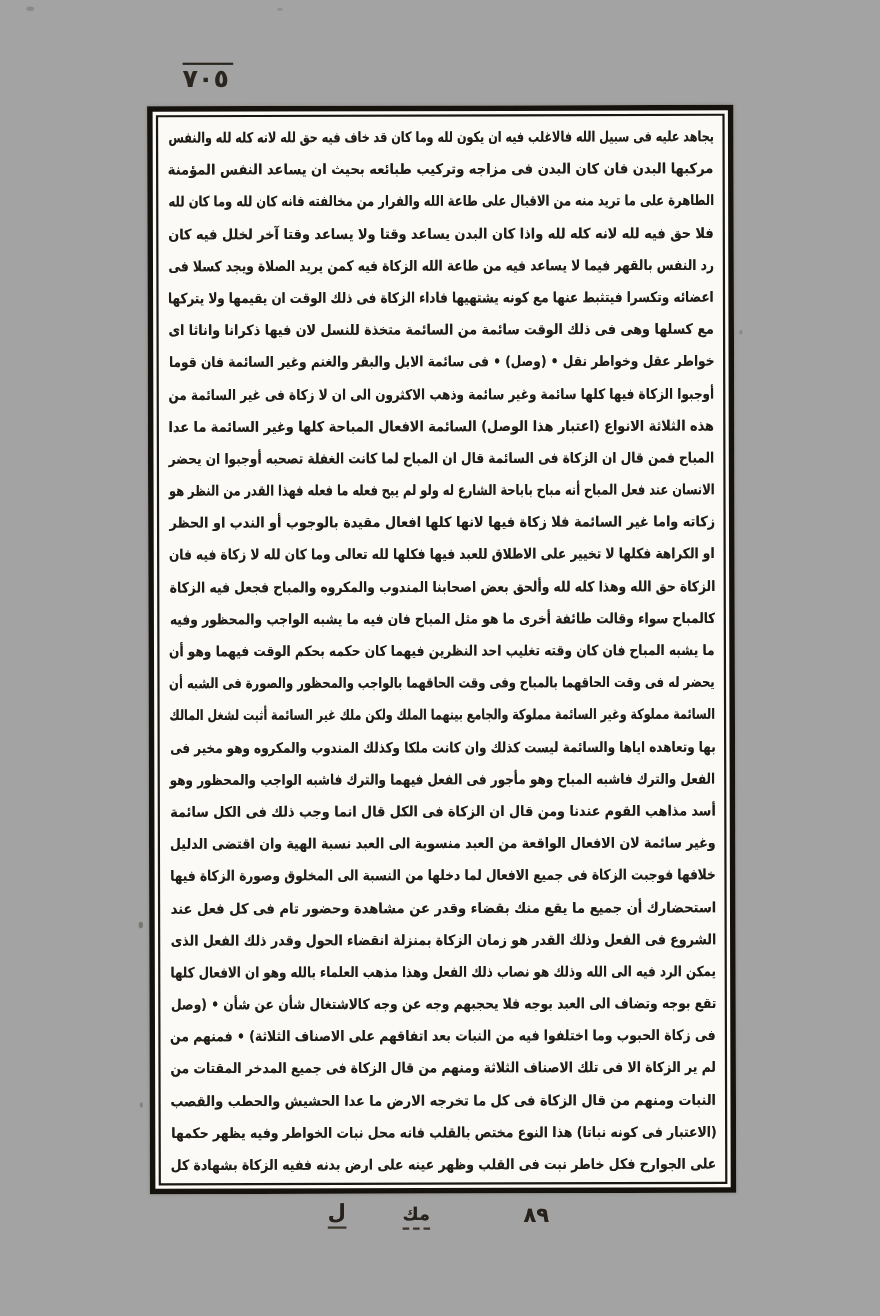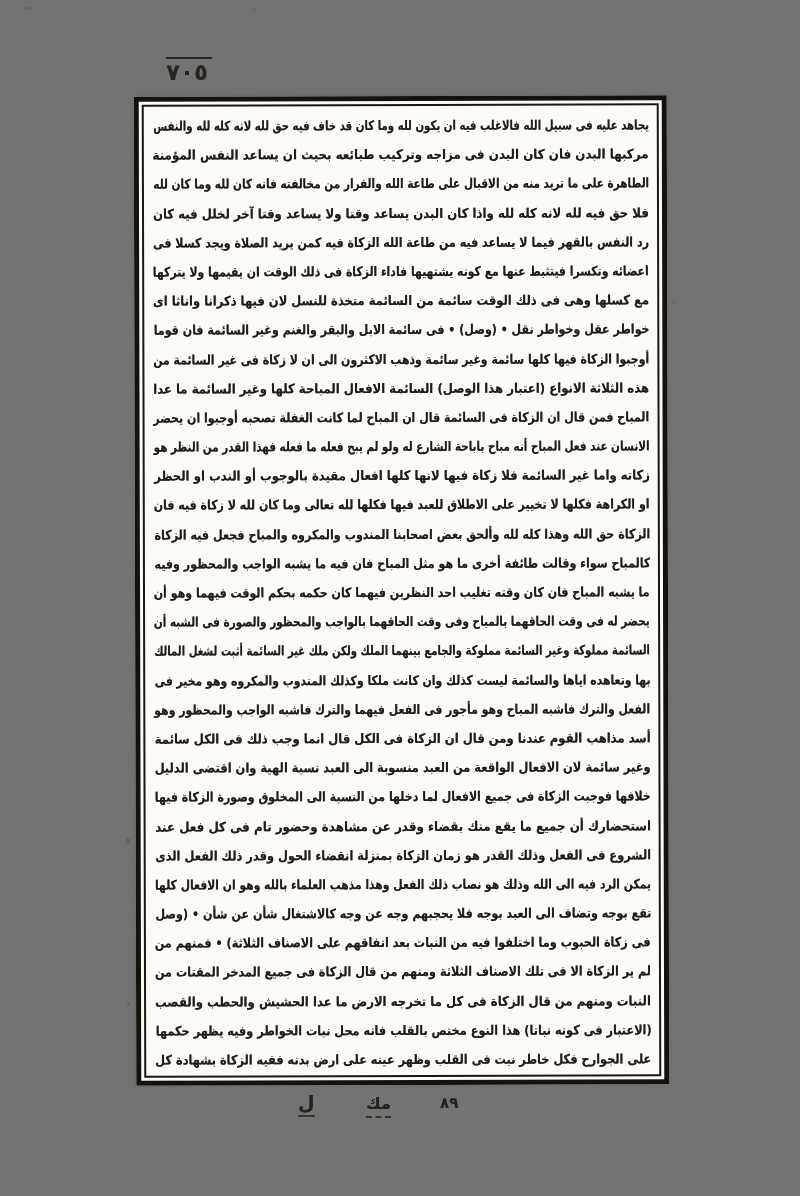--- a/index.html
+++ b/index.html
@@ -5,21 +5,21 @@
   html, body { margin: 0; padding: 0; }
   body {
     width: 800px; height: 1196px;
     background: #ffffff;
     font-family: "DejaVu Sans", sans-serif;
     overflow: hidden;
   }
   .scan-page {
     position: relative;
     width: 800px; height: 1196px;
-    background: #737373;
+    background: #a3a3a3;
   }
   
   .folio-number {
     position: absolute;
     top: 57px; left: 166px;
     font-size: 23px;
     font-weight: 700;
     color: #2a261f;
     letter-spacing: 13px;
     direction: rtl;
@@ -65,21 +65,21 @@
     transform-origin: 100% 50%;
   }
   
   .footer-mark {
     position: absolute;
     direction: rtl;
     font-weight: 700;
     color: #26211a;
     text-shadow: 0 0 0.5px rgba(25,20,12,0.5);
   }
-  .mark-pagenum { top: 1094px; left: 440px; font-size: 15px; letter-spacing: 1px; }
+  .mark-pagenum { top: 1094px; left: 476px; font-size: 19px; letter-spacing: 1px; }
   .mark-quire   { top: 1094px; left: 366px; font-size: 16px; border-bottom: 2px dashed #3a342b; padding-bottom: 3px; }
   .mark-catch   { top: 1091px; left: 298px; font-size: 19px; border-bottom: 2px solid #3a342b; padding-bottom: 2px; }
   
   .speck { position: absolute; background: #5a5248; border-radius: 50%; opacity: 0.55; }
   .speck-1 { left: 24px;  top: 6px;    width: 7px; height: 4px; opacity: .3; }
   .speck-2 { left: 252px; top: 7px;    width: 5px; height: 3px; opacity: .25; }
   .speck-3 { left: 126px; top: 838px;  width: 4px; height: 6px; }
   .speck-4 { left: 127px; top: 1002px; width: 3px; height: 5px; opacity: .4; }
   .speck-5 { left: 672px; top: 300px;  width: 3px; height: 4px; opacity: .3; }
 </style>

